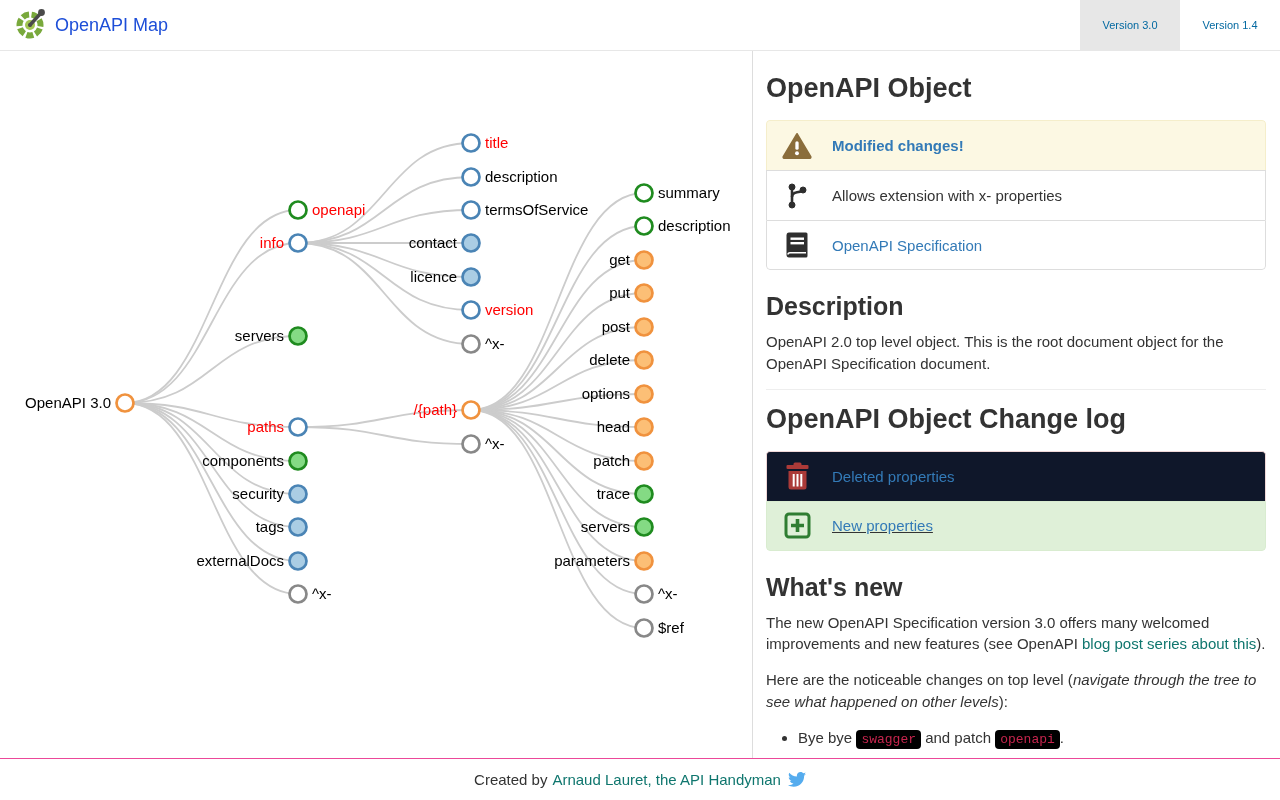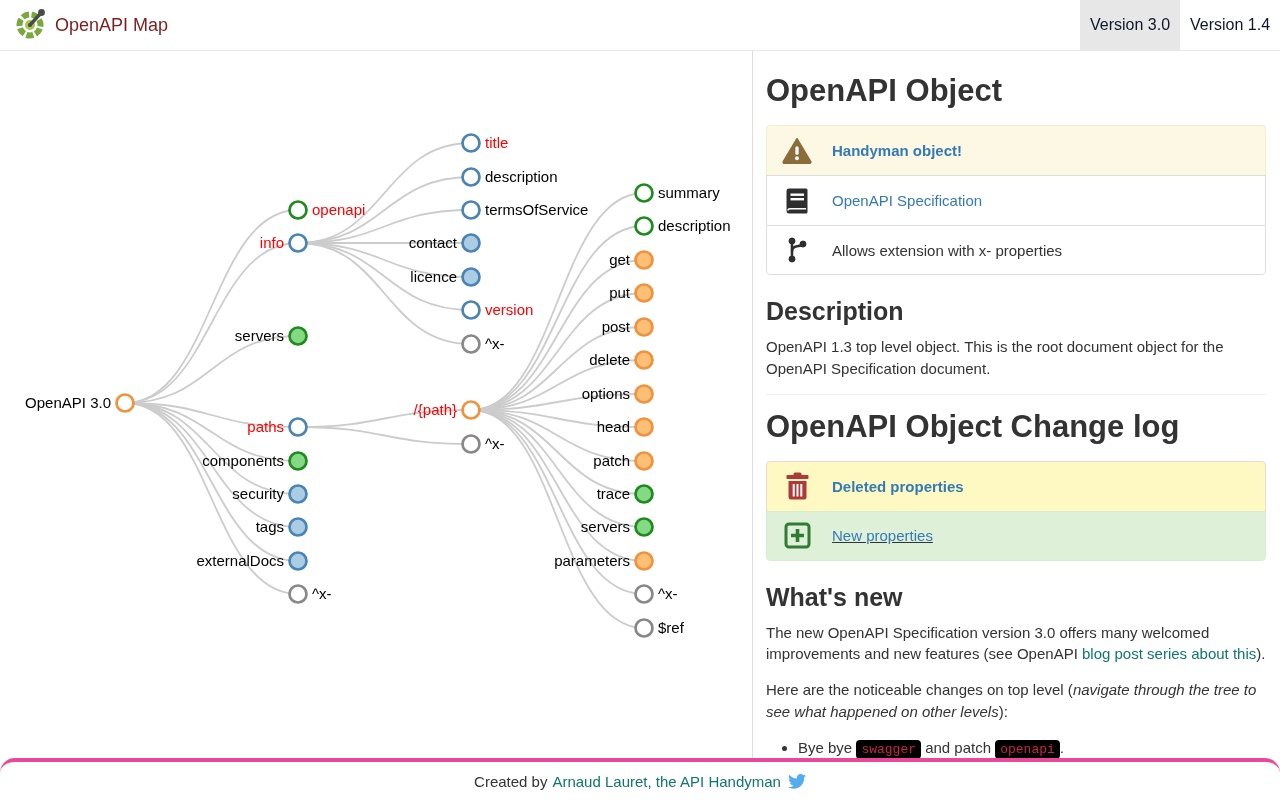--- a/index.html
+++ b/index.html
@@ -3,60 +3,60 @@
 <meta charset="utf-8">
 <style>
   * { margin:0; padding:0; box-sizing:border-box; }
   html,body { width:1280px; height:800px; overflow:hidden; background:#fff;
     font-family:"Liberation Sans","DejaVu Sans",sans-serif; color:#333; }
 
   
   header { height:51px; border-bottom:1px solid #e7e7e7; display:flex;
     justify-content:space-between; align-items:stretch; }
   .brand { display:flex; align-items:center; gap:8px; padding-left:15px; cursor:pointer; }
-  .brand-title { font-size:18px; color:#7f1d1d; }
+  .brand-title { font-size:18px; color:#1d4ed8; }
   nav.tabs { display:flex; }
   .tab { width:100px; display:flex; align-items:center; justify-content:center;
-    font-size:16px; color:#0f172a; cursor:pointer; }
+    font-size:11px; color:#0369a1; cursor:pointer; }
   .tab.active { background:#e7e7e7; }
 
   
   main { display:flex; height:707px; }
   #tree-pane { width:752px; height:707px; position:relative; }
   #panel { width:528px; height:707px; border-left:1px solid #ddd;
     padding:8px 14px 0 13px; overflow:hidden; }
 
   
-  h1.panel-h1 { font-size:31px; font-weight:700; color:#333; margin:14px 0 16px 0; }
+  h1.panel-h1 { font-size:27px; font-weight:700; color:#333; margin:14px 0 16px 0; }
   h2.panel-h2 { font-size:25px; font-weight:700; color:#333; margin:22px 0 10px 0; }
   .list-group { list-style:none; border-radius:4px; overflow:hidden; margin-bottom:4px; }
   .list-item { min-height:50px; display:flex; align-items:center; gap:20px;
     padding:8px 15px; border:1px solid #ddd; border-bottom:none; font-size:15px;
     cursor:pointer; background:#fff; }
   .list-item:first-child { border-top-left-radius:4px; border-top-right-radius:4px; }
   .list-item:last-child { border-bottom:1px solid #ddd;
     border-bottom-left-radius:4px; border-bottom-right-radius:4px; }
   .list-item.warning { background:#fcf8e3; border-color:#f5eecb; }
-  .list-item.danger  { background:#fef9c3; border-color:#efd7d7;font-weight:bold; }
+  .list-item.danger  { background:#0f172a; border-color:#efd7d7; }
   .list-item.success { background:#dff0d8; border-color:#d9ecd0;text-decoration:underline; }
   .item-text { color:#333; }
   .item-text.link { color:#337ab7; }
   .item-text.bold { font-weight:700; }
   .item-icon { flex:0 0 auto; display:flex; align-items:center; justify-content:center; width:30px; }
   p.body-text { font-size:15px; line-height:1.45; margin:0 0 14px 0; color:#333; }
   hr.divider { border:none; border-top:1px solid #eee; margin:8px 0 6px 0; }
   a.link { color:#0f766e; text-decoration:none; cursor:pointer; }
   code.inline-code { font-family:"Liberation Mono","DejaVu Sans Mono",monospace;
     font-size:13px; color:#c7254e; background:#000000; padding:2px 5px; border-radius:4px; }
   ul.bullets { margin:0 0 10px 0; padding-left:32px; }
   ul.bullets li { font-size:15px; line-height:1.45; margin-bottom:4px; color:#333; }
 
   
-  footer { height:42px; border-top:4px solid #ec4899; display:flex; align-items:center;
-    justify-content:center; gap:5px; font-size:15px; color:#333;border-radius:15px; }
+  footer { height:42px; border-top:1px solid #ec4899; display:flex; align-items:center;
+    justify-content:center; gap:5px; font-size:15px; color:#333; }
   footer .tw { display:inline-flex; align-items:center; margin-left:2px; cursor:pointer; }
 
   
   #tree-svg text { font-size:15px; }
   #tree-svg .node { cursor:pointer; }
 </style>
 </head>
 <body>
 
 <header>
@@ -252,51 +252,51 @@
     <h1 class="panel-h1">OpenAPI Object</h1>
     <ul class="list-group" id="info-list">
         <li class="list-item warning">
           <span class="item-icon">
             <svg width="31" height="28" viewBox="0 0 31 28">
       <path d="M15.5 1.5 L29.5 25 Q30 26.5 28 26.5 L3 26.5 Q1 26.5 1.5 25 Z" fill="#8a6d3b" stroke="#8a6d3b" stroke-width="2" stroke-linejoin="round"></path>
       <rect x="13.8" y="9" width="3.4" height="9" rx="1.7" fill="#fff"></rect>
       <circle cx="15.5" cy="21.5" r="2" fill="#fff"></circle>
             </svg>
           </span>
-          <span class="item-text link bold">Handyman object!</span>
-        </li>
-        <li class="list-item">
-          <span class="item-icon">
-            <svg width="26" height="28" viewBox="0 0 26 28">
-      <path d="M5 1.5 H22 Q23.5 1.5 23.5 3 V25 Q23.5 26.5 22 26.5 H5 Q2.5 26.5 2.5 23.5 V4.5 Q2.5 1.5 5 1.5 Z" fill="#2e2e2e"></path>
-      <rect x="6.5" y="6.5" width="13.5" height="2.4" fill="#fff"></rect>
-      <rect x="6.5" y="11" width="13.5" height="2.4" fill="#fff"></rect>
-      <path d="M4 23.5 Q4 21.8 6 21.8 H22" stroke="#fff" stroke-width="1.6" fill="none"></path>
-            </svg>
-          </span>
-          <span class="item-text link">OpenAPI Specification</span>
+          <span class="item-text link bold">Modified changes!</span>
         </li>
         <li class="list-item">
           <span class="item-icon">
             <svg width="24" height="28" viewBox="0 0 24 28">
       <g fill="#2e2e2e" stroke="#2e2e2e">
         <circle cx="7" cy="5" r="3"></circle>
                 <circle cx="18" cy="8" r="3"></circle>
                 <circle cx="7" cy="23" r="3"></circle>
         <path d="M7 6 V22" stroke-width="2.6" fill="none"></path>
         <path d="M7 15 Q7 11 12 10.2 Q18 9.4 18 8.5" stroke-width="2.6" fill="none"></path>
       </g>
             </svg>
           </span>
           <span class="item-text">Allows extension with x- properties</span>
         </li>
+        <li class="list-item">
+          <span class="item-icon">
+            <svg width="26" height="28" viewBox="0 0 26 28">
+      <path d="M5 1.5 H22 Q23.5 1.5 23.5 3 V25 Q23.5 26.5 22 26.5 H5 Q2.5 26.5 2.5 23.5 V4.5 Q2.5 1.5 5 1.5 Z" fill="#2e2e2e"></path>
+      <rect x="6.5" y="6.5" width="13.5" height="2.4" fill="#fff"></rect>
+      <rect x="6.5" y="11" width="13.5" height="2.4" fill="#fff"></rect>
+      <path d="M4 23.5 Q4 21.8 6 21.8 H22" stroke="#fff" stroke-width="1.6" fill="none"></path>
+            </svg>
+          </span>
+          <span class="item-text link">OpenAPI Specification</span>
+        </li>
       </ul>
 
     <h2 class="panel-h2">Description</h2>
-    <p class="body-text">OpenAPI 1.3 top level object. This is the root document object for the OpenAPI Specification document.</p>
+    <p class="body-text">OpenAPI 2.0 top level object. This is the root document object for the OpenAPI Specification document.</p>
 
     <hr class="divider">
 
     <h1 class="panel-h1">OpenAPI Object Change log</h1>
     <ul class="list-group" id="changelog-list">
         <li class="list-item danger">
           <span class="item-icon">
             <svg width="25" height="28" viewBox="0 0 25 28">
       <g fill="#ab3a38">
         <rect x="8.5" y="0.5" width="8" height="4" rx="1.5"></rect>

